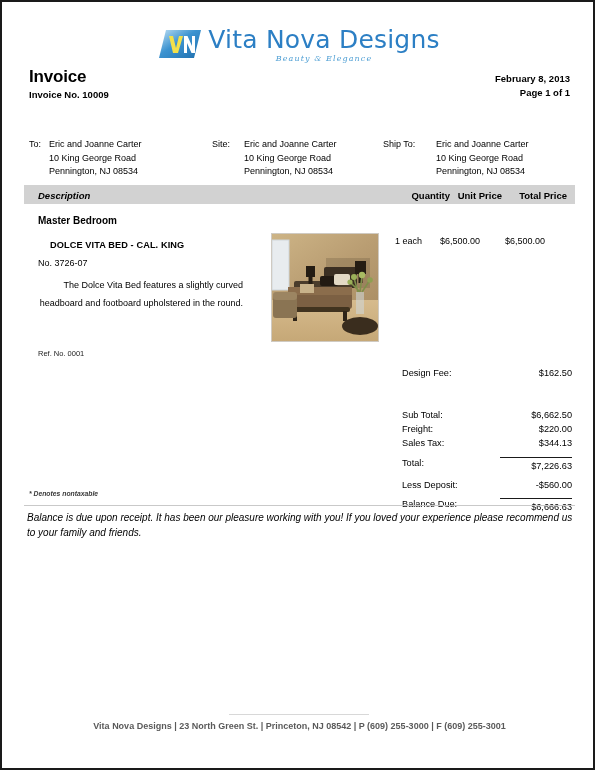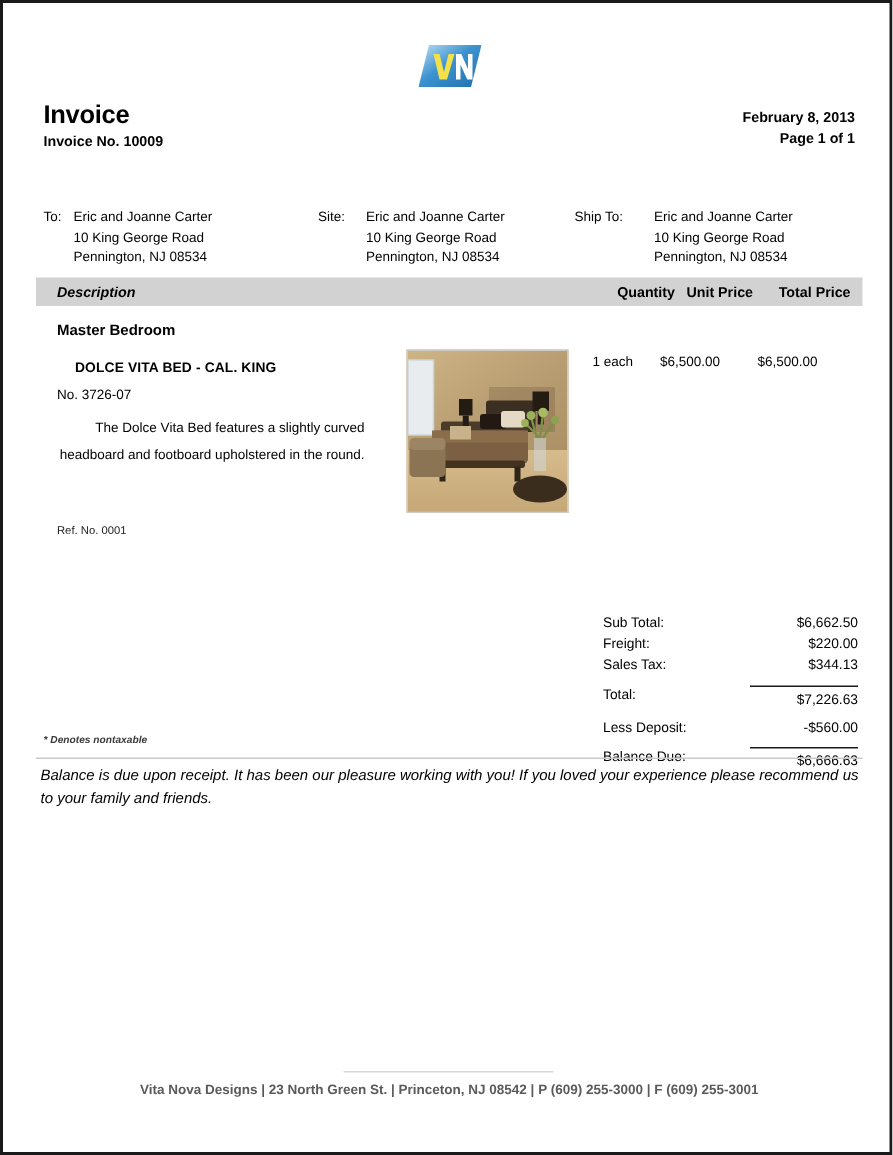--- a/index.html
+++ b/index.html
@@ -264,20 +264,24 @@
             <linearGradient id="lgbg" x1="0" y1="0" x2="1" y2="1">
               <stop offset="0" stop-color="#bfe0f4"></stop>
               <stop offset="0.45" stop-color="#3c93d0"></stop>
               <stop offset="1" stop-color="#1f6fae"></stop>
             </linearGradient>
           </defs>
           <polygon points="7,2 42,2 35,30 0,30" fill="url(#lgbg)"></polygon>
           <polygon points="10,8 14,8 17,20 20,8 24,8 19,25 14,25" fill="#f3e04a"></polygon>
           <polygon points="25,8 28.5,8 33,18 33,8 36,8 36,25 32.5,25 28,15 28,25 25,25" fill="#ffffff"></polygon>
         </svg>
+      </span>
+      <span class="logo-text-wrap">
+        <span class="logo-title">Vita Nova Designs</span>
+        <span class="logo-tag" style="display:block;">Beauty &amp; Elegance</span>
       </span>
     </div>
   </div>
 
   <div class="inv-title">Invoice</div>
   <div class="inv-no">Invoice No. 10009</div>
   <div class="inv-date">February 8, 2013</div>
   <div class="inv-page">Page 1 of 1</div>
 
   <div class="addr addr-to">
@@ -358,20 +362,26 @@
       <circle cx="98" cy="46" r="2.8" fill="#8ea052"></circle>
       <circle cx="78" cy="48" r="2.6" fill="#9bb059"></circle>
       <rect x="84" y="58" width="8" height="22" fill="#cfd9dd" opacity="0.55"></rect>
     </svg>
   </div>
 
   <div class="item-qty">1 each</div>
   <div class="item-unit">$6,500.00</div>
   <div class="item-tot">$6,500.00</div>
 
+  <div class="totals totals-fee">
+    <div class="trow">
+      <span class="tlabel">Design Fee:</span>
+      <span class="tval">$162.50</span>
+    </div>
+  </div>
 
   <div class="totals totals-main">
     <div class="trow">
       <span class="tlabel">Sub Total:</span>
       <span class="tval">$6,662.50</span>
     </div>
     <div class="trow">
       <span class="tlabel">Freight:</span>
       <span class="tval">$220.00</span>
     </div>

